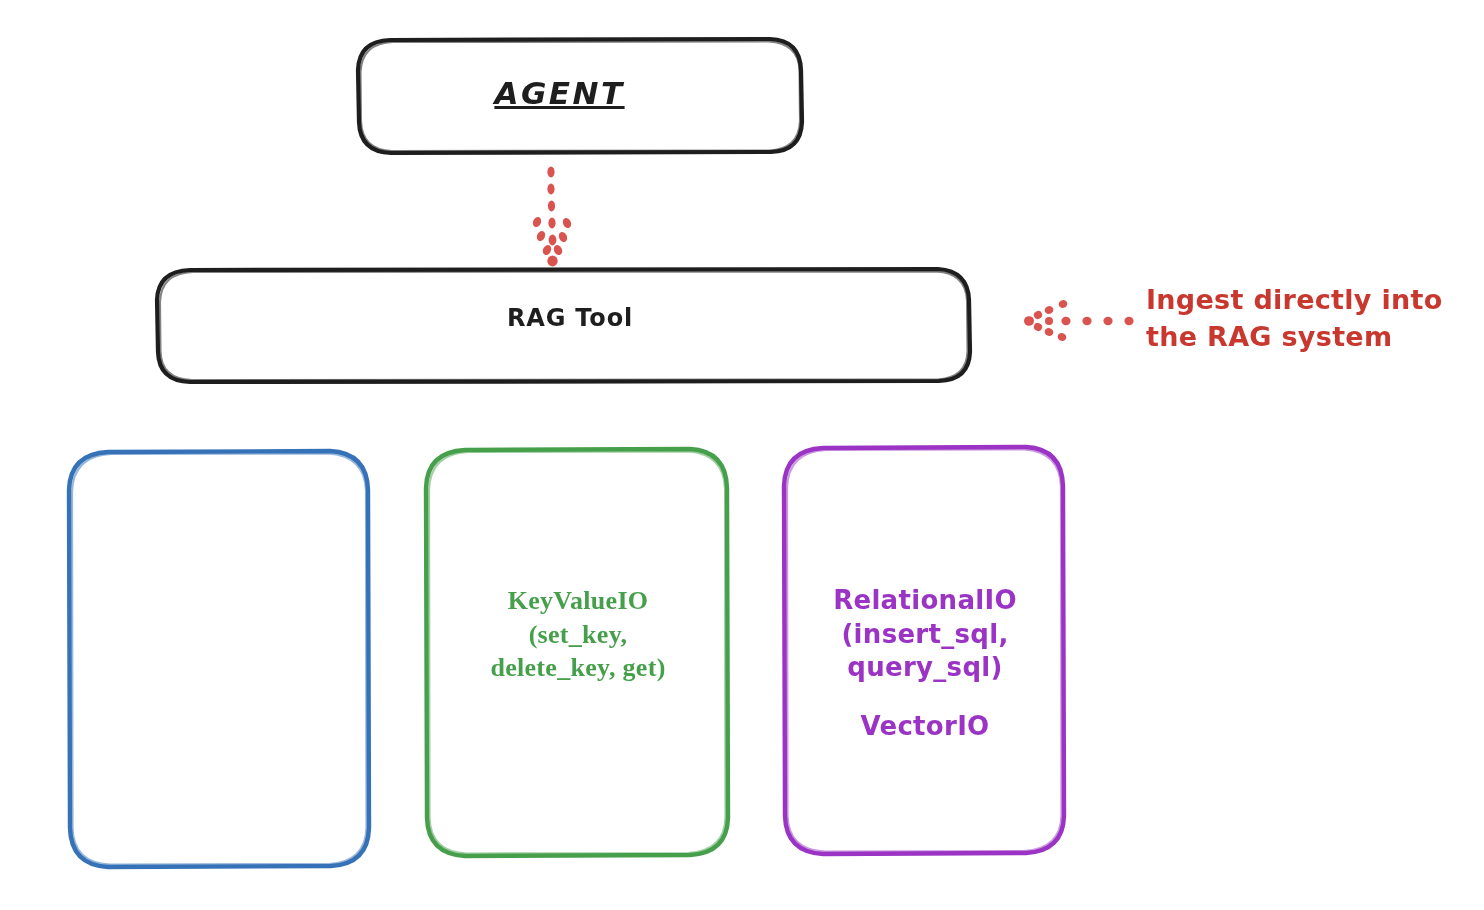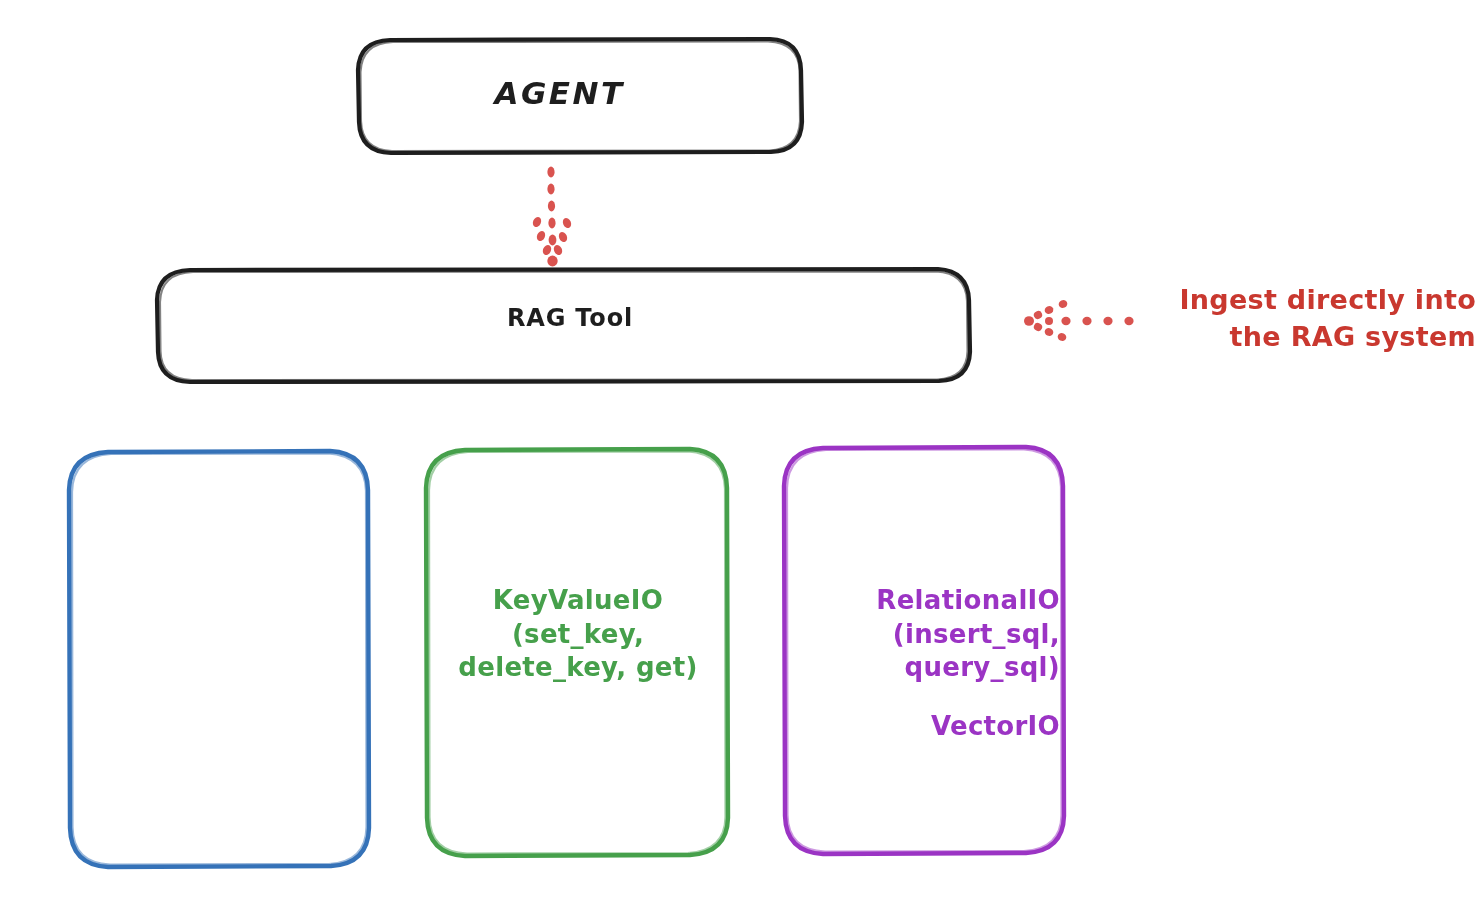--- a/index.html
+++ b/index.html
@@ -36,20 +36,21 @@
   }
   #agent-label {
     left: 360px;
     top: 74px;
     width: 399px;
     font-size: 31px;
     font-style: italic;
     font-weight: 700;
     letter-spacing: 2.5px;
     color: #1e1e1e;
+    text-decoration: underline;
   }
   #ragtool-label {
     left: 170px;
     top: 303px;
     width: 800px;
     font-size: 24px;
     font-weight: 600;
     letter-spacing: 0.8px;
     color: #1e1e1e;
   }
@@ -62,41 +63,41 @@
     left: 76px;
     top: 534px;
     width: 288px;
     color: #3572b8;
   }
   #keyvalue-label {
     left: 432px;
     top: 551px;
     width: 292px;
     color: #46a04b;
+    font-family: Liberation Serif, serif;
   }
   #relational-label {
     left: 790px;
     top: 551px;
     width: 270px;
     color: #9b34c4;
-    text-align: right;
   }
   .store-index {
     margin-top: 26px;
     display: block;
   }
   #annotation-text {
     position: absolute;
     left: 1146px;
     top: 281px;
     width: 330px;
     font-size: 27px;
     font-weight: 600;
     line-height: 1.38;
-    text-align: right;
+    text-align: left;
     color: #c9382f;
     white-space: pre-line;
     letter-spacing: 0.3px;
   }
 </style>
 </head>
 <body>
 
 <svg id="canvas" viewBox="0 0 1484 910">
   <defs></defs>

